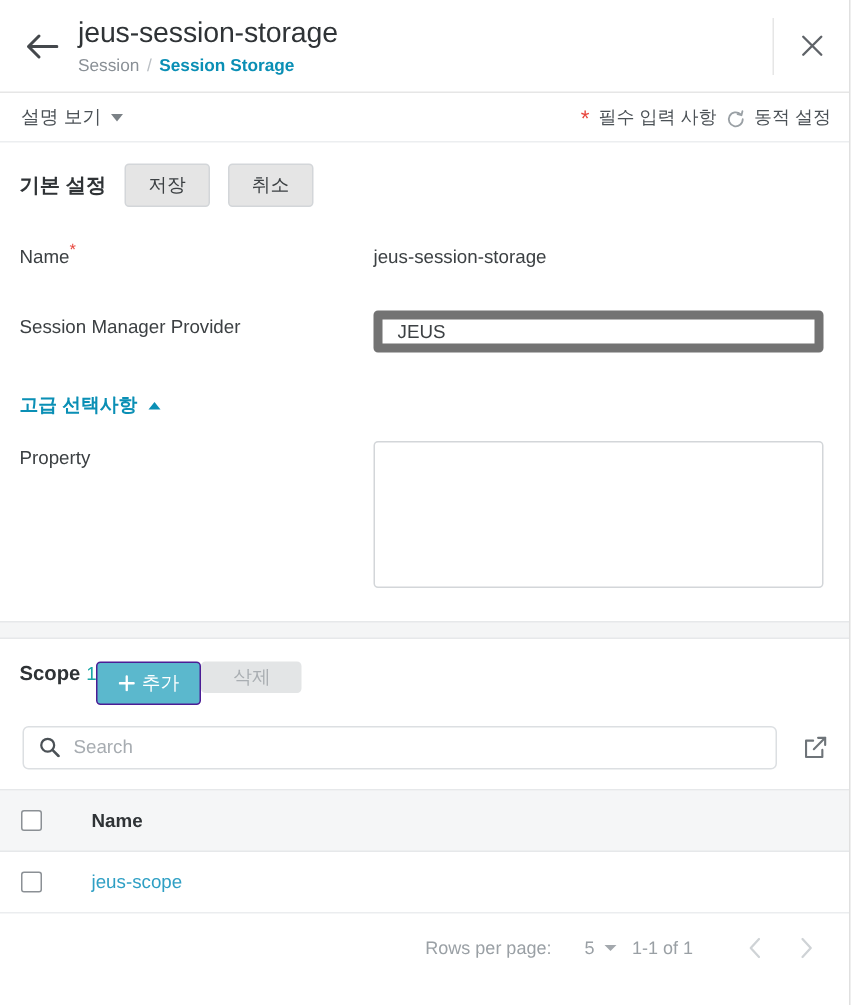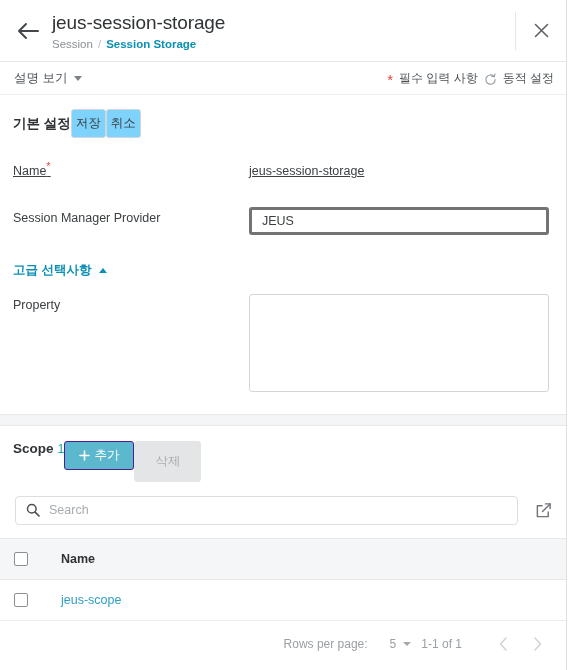--- a/index.html
+++ b/index.html
@@ -123,35 +123,35 @@
     top: 2px;
   }
   .dyn-icon { display: inline-flex; position: relative; top: 1px; }
 
   
   .form-wrap { padding: 0 8px 0 0; }
   .sec-head {
     display: flex;
     align-items: center;
     padding: 14px 0 0 13px;
-    gap: 0;
+    gap: 12px;
   }
   .sec-title {
     font-size: 13.5px;
     font-weight: bold;
     color: #2f3336;
   }
   .btn {
     border: 1px solid #d3d6d9;
-    background: #7dd3fc;
+    background: #e5e5e5;
     border-radius: 3px;
     font-size: 12.5px;
     font-family: inherit;
     color: #3c4043;
-    padding: 6px 4px;
+    padding: 6px 15px;
     cursor: pointer;
     line-height: 15px;
   }
   .row {
     display: flex;
     align-items: flex-start;
     padding: 0 0 0 13px;
     min-height: 30px;
   }
   .row-label {
@@ -173,21 +173,21 @@
     padding-right: 9px;
   }
   .static-val {
     font-size: 12.5px;
     color: #3c4043;
     padding-top: 4px;
   }
   .txt-input {
     width: 100%;
     box-sizing: border-box;
-    border: 3px solid #737373;
+    border: 6px solid #737373;
     border-radius: 3px;
     height: 28px;
     padding: 0 10px;
     font-size: 12.5px;
     font-family: inherit;
     color: #3c4043;
     background: #fff;
     outline: none;
   }
   .txt-area {
@@ -260,21 +260,21 @@
     gap: 4px;
     line-height: 15px;
   }
   .btn-disabled {
     background: #e3e5e6;
     border: 1px solid #e3e5e6;
     color: #a9aeb2;
     border-radius: 3px;
     font-size: 12.5px;
     font-family: inherit;
-    padding: 12px 20px;
+    padding: 2px 20px;
     cursor: default;
     line-height: 15px;
   }
 
   
   .search-row {
     display: flex;
     align-items: center;
     padding: 13px 0 13px 15px;
     gap: 10px;
@@ -427,21 +427,21 @@
     </div>
   </div>
 
   <div class="form-wrap">
     <div class="sec-head">
       <span class="sec-title">기본 설정</span>
       <button class="btn">저장</button>
       <button class="btn">취소</button>
     </div>
 
-    <div class="row" style="margin-top:22px;text-decoration:underline;">
+    <div class="row" style="margin-top:22px;">
       <div class="row-label">
         <span>Name</span><span class="lbl-star">*</span>
       </div>
       <div class="row-val">
         <div class="static-val">jeus-session-storage</div>
       </div>
     </div>
 
     <div class="row" style="margin-top:17px;">
       <div class="row-label">Session Manager Provider</div>

